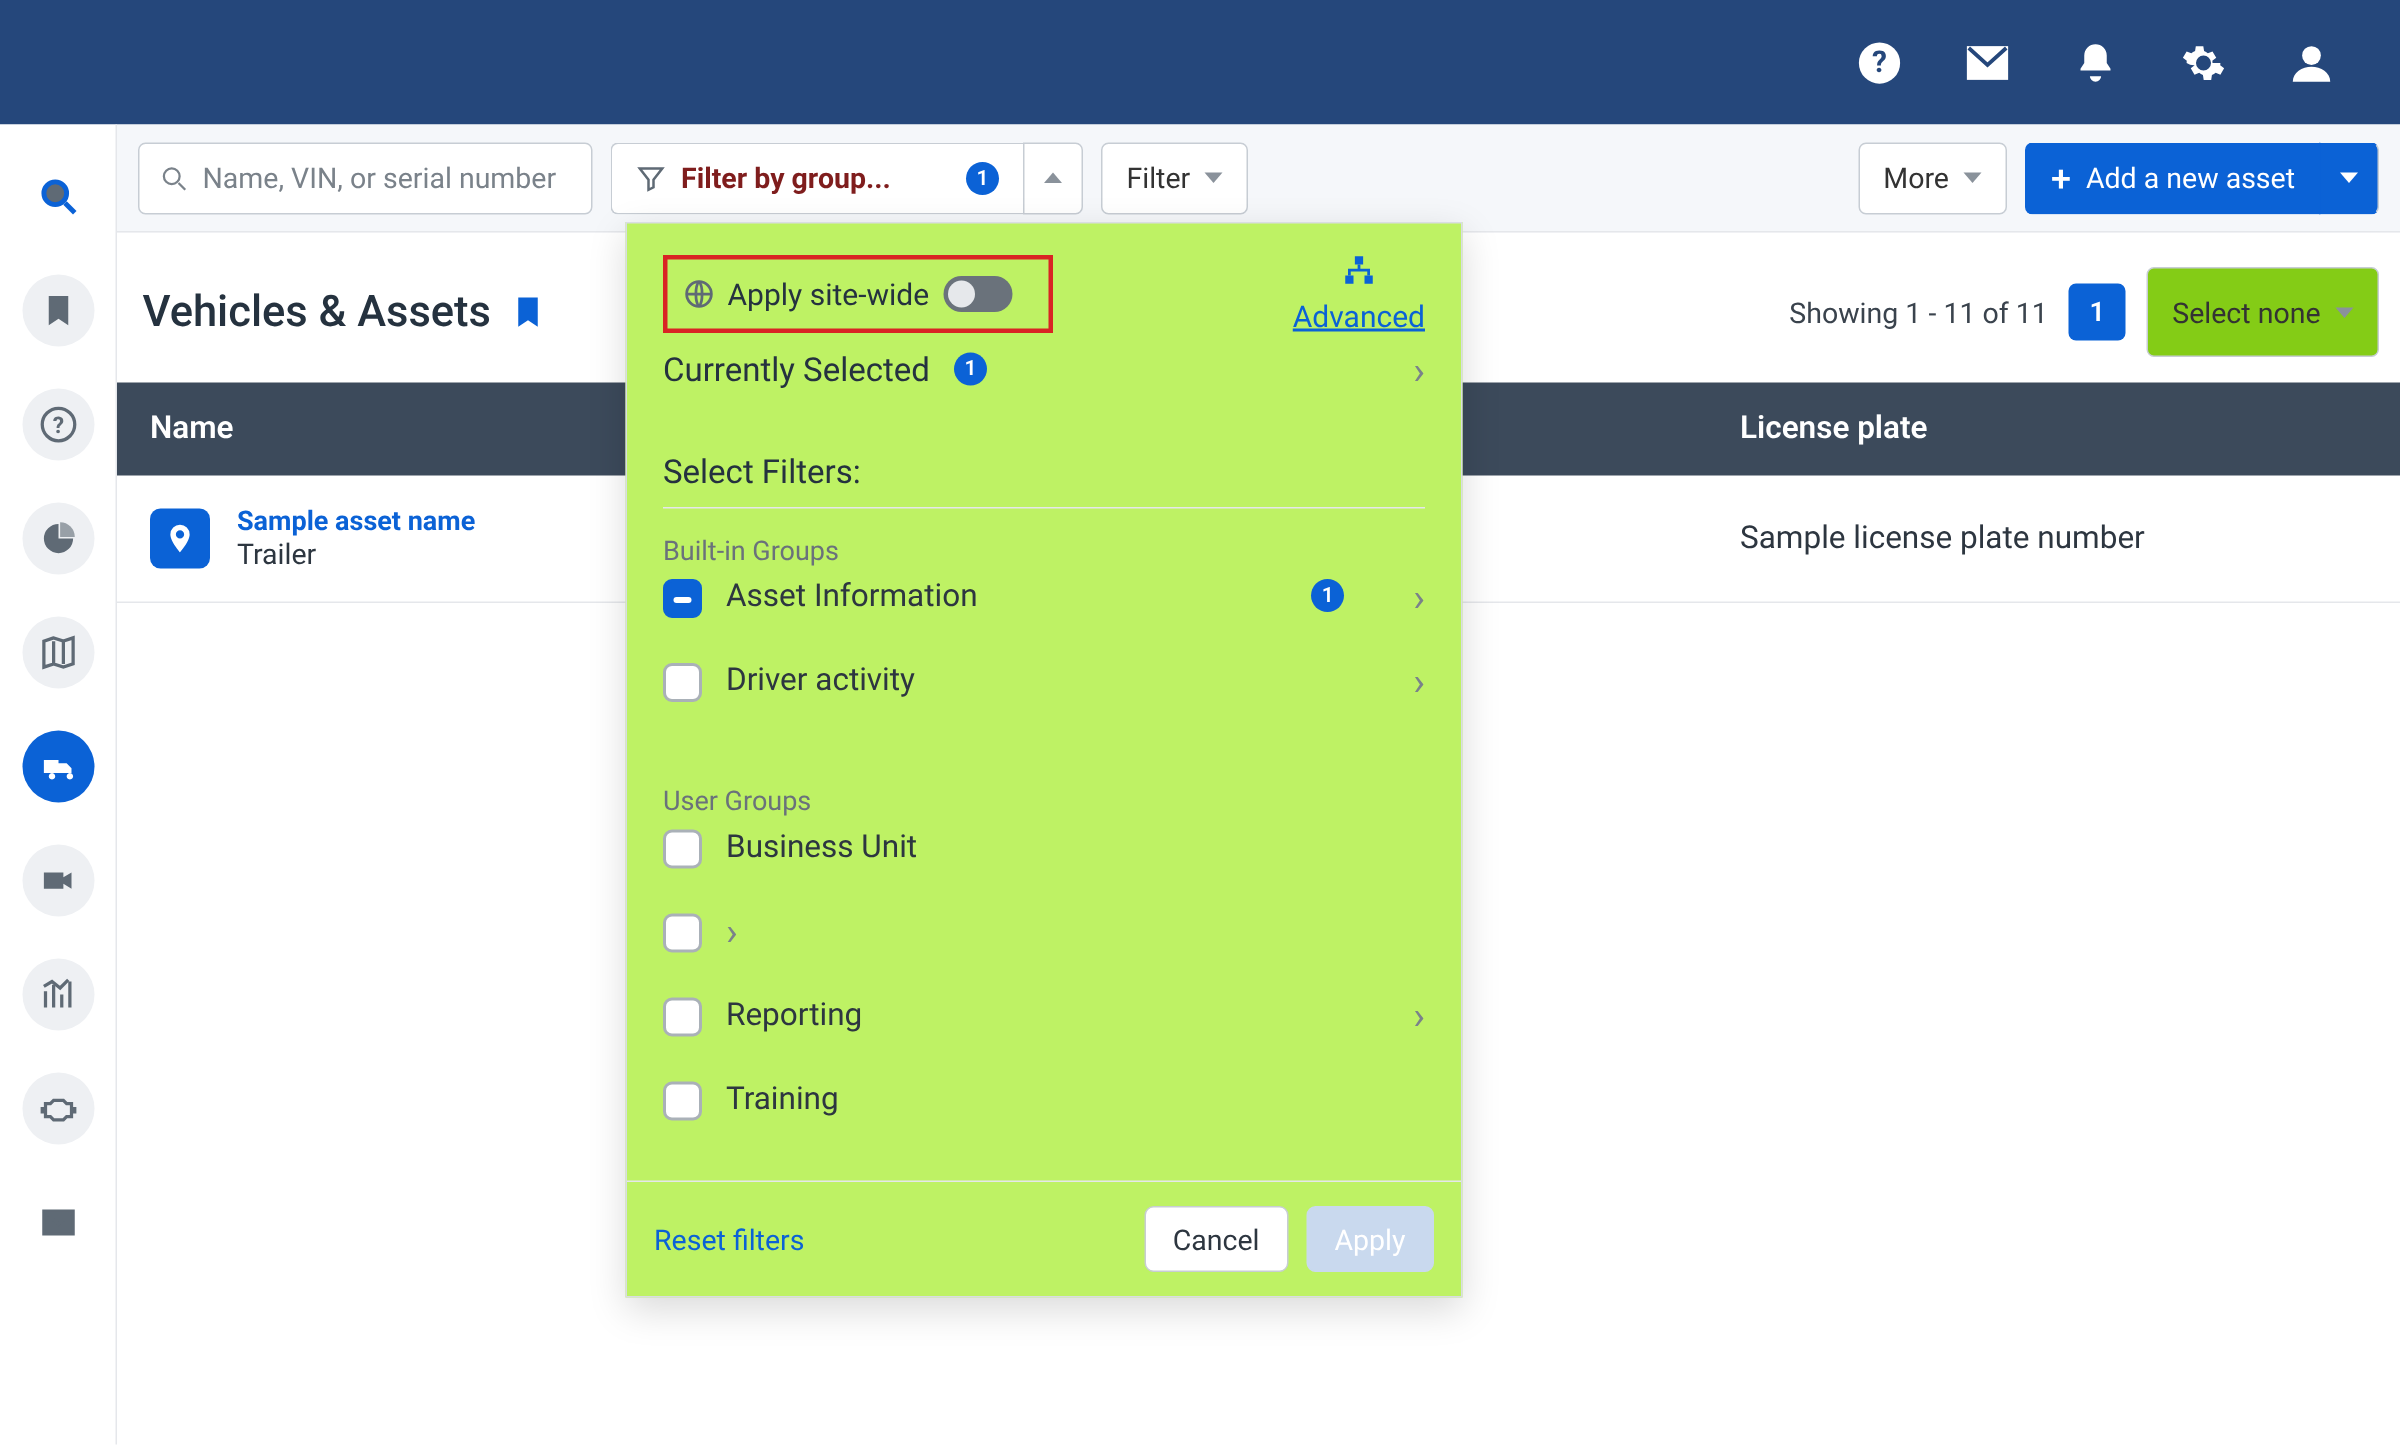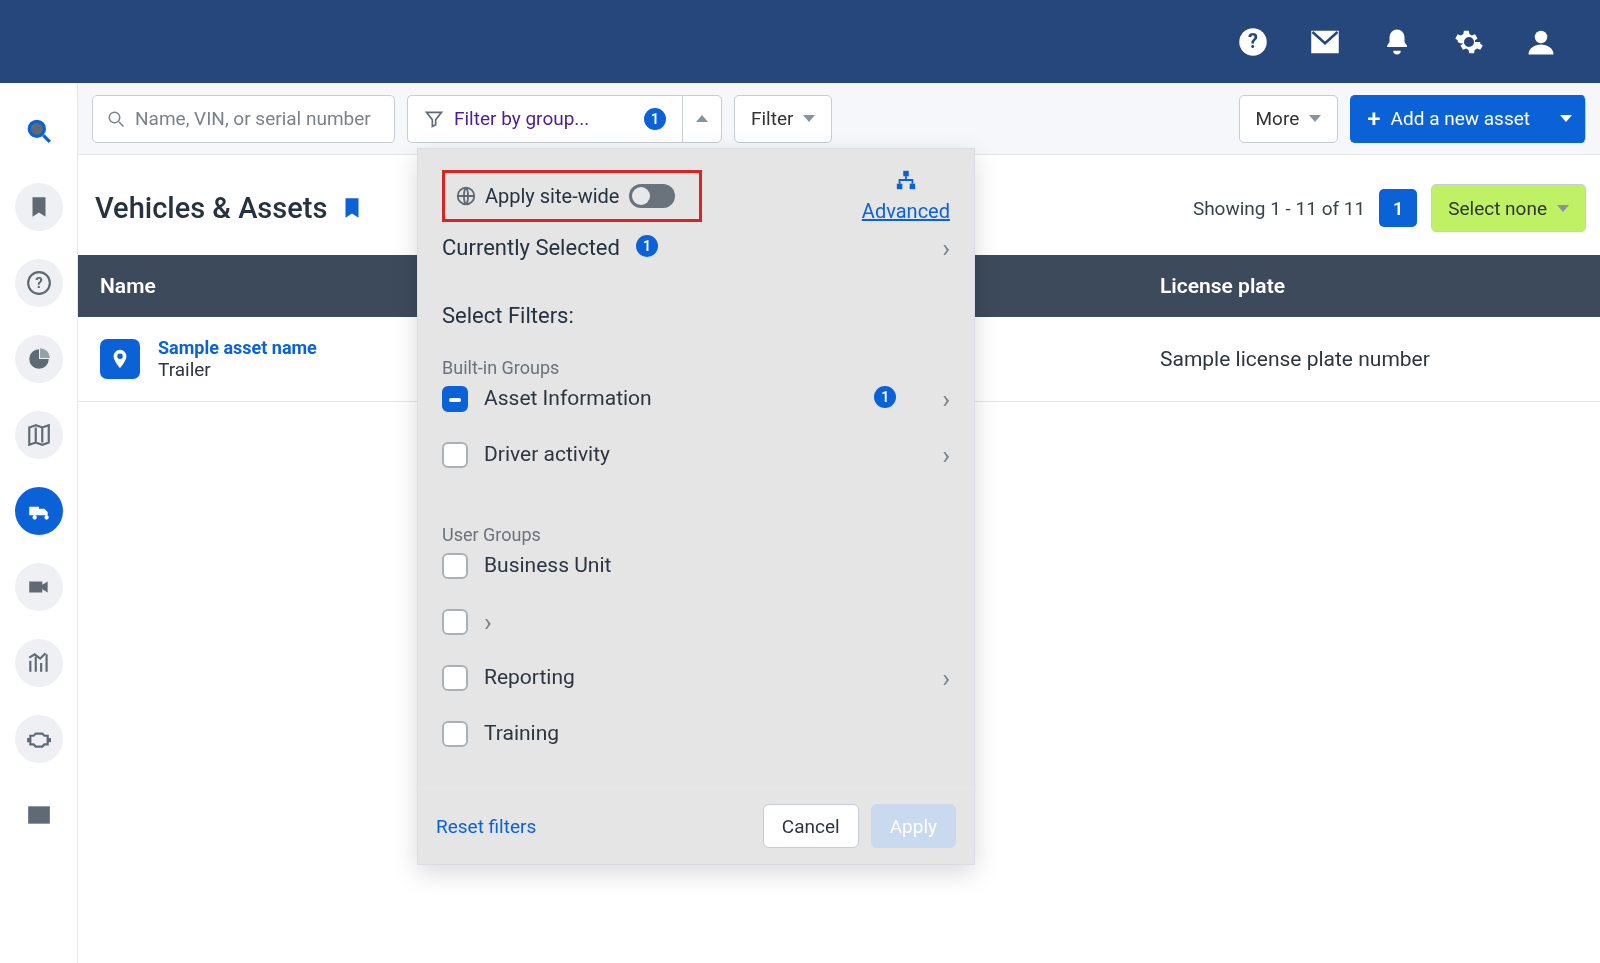--- a/index.html
+++ b/index.html
@@ -17,21 +17,21 @@
 
   .btn { height:48px; border:1px solid #c7cdd4; border-radius:5px; background:#fff; display:flex; align-items:center; padding:0 16px; gap:10px; font-size:19px; color:#333; cursor:pointer; }
   .btn-group { display:flex; }
   .btn-group .btn { border-radius:0; border-right:0; }
   .btn-group .btn:first-child { border-top-left-radius:5px; border-bottom-left-radius:5px; }
   .btn-group .btn:last-child  { border-top-right-radius:5px; border-bottom-right-radius:5px; border-right:1px solid #c7cdd4; }
   .caret-btn { width:40px; justify-content:center; padding:0; }
 
   .filter-group-main { flex:0 0 auto; }
   .filter-group-main .main { width:275px; }
-  .filter-group-main .main span.placeholder { color:#4c1d95; flex:1; }
+  .filter-group-main .main span.placeholder { color:#7f1d1d; flex:1;font-weight:bold; }
 
   .badge-circle { background:#0b62d6; color:#fff; min-width:22px; height:22px; border-radius:11px; font-size:14px; font-weight:600; display:inline-flex; align-items:center; justify-content:center; padding:0 6px; }
 
   .grow { flex:1; }
 
   .btn-primary { background:#0b62d6; border-color:#0b62d6; color:#fff; }
   .btn-primary .plus { font-size:24px; font-weight:500; }
 
   
   .rail { position:absolute; left:0; top:83px; bottom:0; width:78px; background:#fff; border-right:1px solid #e5e7eb; display:flex; flex-direction:column; align-items:center; padding-top:24px; gap:28px; }
@@ -39,42 +39,42 @@
   .rail .rbtn.plain { background:transparent; }
   .rail .rbtn.active { background:#0b62d6; color:#fff; }
   .rail svg { width:26px; height:26px; fill:currentColor; }
 
   
   .page-header { position:absolute; left:95px; right:14px; top:178px; height:60px; display:flex; align-items:center; }
   .page-title { font-size:29px; font-weight:500; color:#25323f; display:flex; align-items:center; gap:12px; }
   .page-header .right { margin-left:auto; display:flex; align-items:center; gap:14px; }
   .count-text { font-size:19px; color:#3a434d; }
   .page-btn { width:38px; height:38px; border-radius:5px; background:#0b62d6; color:#fff; display:flex; align-items:center; justify-content:center; font-size:18px; font-weight:600; }
-  .ctl-btn { height:48px; border:1px solid #c7cdd4; border-radius:5px; background:#bef264; padding:0 16px; display:flex; align-items:center; gap:10px; font-size:19px; color:#333; cursor:pointer; }
+  .ctl-btn { height:60px; border:1px solid #c7cdd4; border-radius:5px; background:#84cc16; padding:0 16px; display:flex; align-items:center; gap:10px; font-size:19px; color:#333; cursor:pointer; }
 
   
   .table { position:absolute; left:78px; right:0; top:255px; }
   .thead { height:62px; background:#3c4a5b; color:#fff; display:flex; align-items:center; font-size:21px; font-weight:600; }
   .th { padding:0 22px; }
   .th.name { flex:0 0 720px; }
   .th.serial { flex:0 0 340px; padding-left:0; }
   .th.license { flex:1; }
 
   .trow { display:flex; align-items:center; border-bottom:1px solid #e5e7eb; }
   .td { padding:20px 22px; }
   .td.name { flex:0 0 720px; }
   .td.serial { flex:0 0 340px; }
   .td.license { flex:1; font-size:21px; color:#2d3640; }
   .asset-cell { display:flex; align-items:center; gap:18px; }
   .asset-icon { width:40px; height:40px; border-radius:7px; background:#0b62d6; color:#fff; display:flex; align-items:center; justify-content:center; }
   .asset-name { font-size:18px; font-weight:700; color:#0b62d6; }
   .asset-sub  { font-size:19px; color:#2d3640; }
 
   
-  .dd { position:absolute; left:417px; top:148px; width:558px; background:#e5e5e5; border:1px solid #d9dde2; box-shadow:0 8px 24px rgba(0,0,0,.15); z-index:50; display:flex; flex-direction:column; }
+  .dd { position:absolute; left:417px; top:148px; width:558px; background:#bef264; border:1px solid #d9dde2; box-shadow:0 8px 24px rgba(0,0,0,.15); z-index:50; display:flex; flex-direction:column; }
   .dd-body { padding:20px 24px 10px; overflow:auto; }
   .dd-row { display:flex; align-items:center; height:45px; }
   .dd-row.site { border:3px solid #d92424; padding:0 10px; height:52px; width:260px; }
   .dd-top { display:flex; align-items:center; justify-content:space-between; margin-bottom:12px; }
   .adv-link { color:#0b62d6; text-decoration:underline; font-size:20px; display:flex; align-items:center; gap:8px;flex-direction:column; }
   .dd-label { font-size:20px; color:#25323f; }
   .dd-strong { font-size:22px; color:#25323f; }
 
   .toggle { width:46px; height:24px; border-radius:12px; background:#6a727b; position:relative; margin-left:10px; }
   .toggle::after { content:""; position:absolute; left:3px; top:3px; width:18px; height:18px; border-radius:50%; background:#e6e8eb; }

